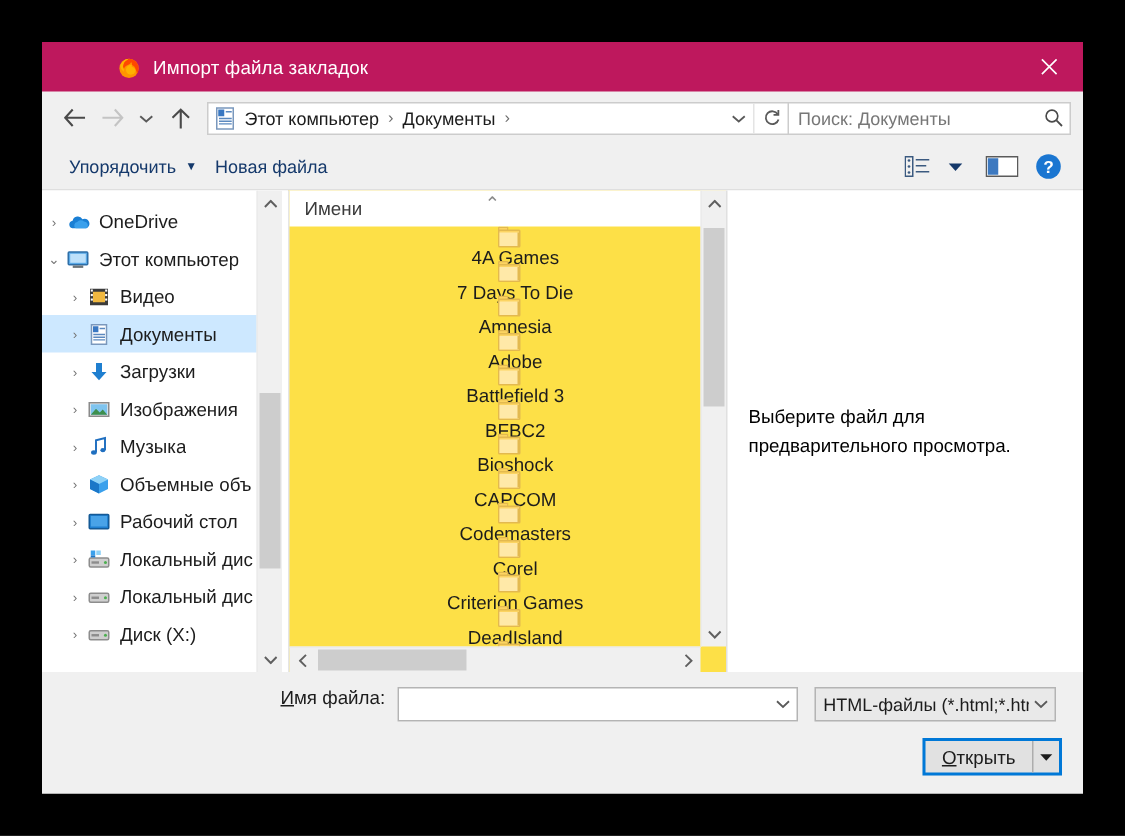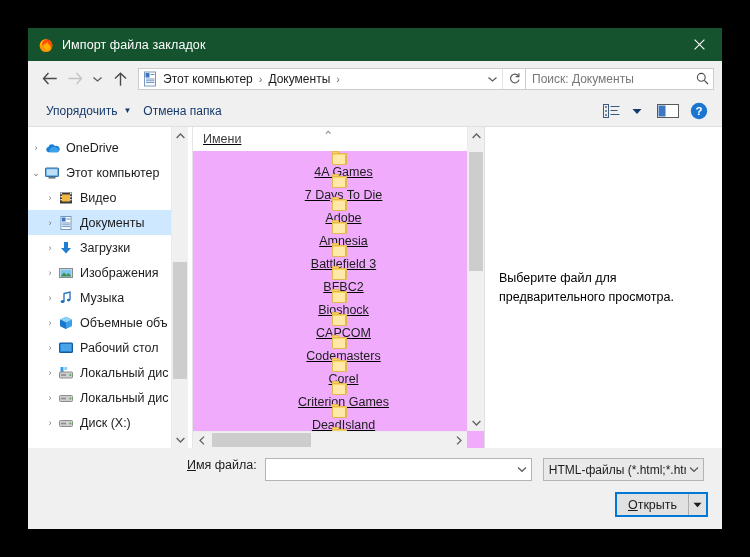--- a/index.html
+++ b/index.html
@@ -27,25 +27,26 @@
     height: 501px;
     background: #f0f0f0;
     box-sizing: border-box;
     display: flex;
     flex-direction: column;
   }
 
   
   .titlebar {
     height: 33px;
-    background: #14532d;
+    background: #be185d;
     display: flex;
     align-items: center;
     flex: none;
     position: relative;
+    padding-left: 40px;
   }
   .title-icon {
     width: 16px; height: 16px;
     margin-left: 10px;
     position: relative;
     flex: none;
   }
   .title-text {
     color: #ffffff;
     font-size: 12.5px;
@@ -254,27 +255,26 @@
     left: 1px; right: 1px;
     background: #cdcdcd;
   }
 
   
   .splitter { width: 4px; background: #ffffff; flex: none; }
 
   
   .filelist {
     flex: 1 1 auto;
-    background: #f0abfc;
+    background: #fde047;
     position: relative;
     display: flex;
     flex-direction: column;
     min-width: 0;
     border-left: 1px solid #e5e5e5;
-    text-decoration: underline;
   }
   .col-header {
     height: 24px;
     flex: none;
     display: flex;
     align-items: center;
     font-size: 12.5px;
     color: #3b3b3b;
     padding-left: 10px;
     position: relative;
@@ -588,21 +588,21 @@
       </span>
     </div>
   </div>
 
   <div class="toolbar">
     <div class="tb-item">
       <span>Упорядочить</span>
       <span class="tb-caret">▼</span>
     </div>
     <div class="tb-item">
-      <span>Отмена папка</span>
+      <span>Новая файла</span>
     </div>
     <div class="tb-spacer"></div>
     <div class="tb-icon-btn">
       <svg width="17" height="14" viewBox="0 0 17 14">
         <rect x="0.5" y="0.5" width="5" height="13" fill="none" stroke="#3b5a80" stroke-width="1"></rect>
         <circle cx="3" cy="3" r="0.9" fill="#3b5a80"></circle>
         <circle cx="3" cy="7" r="0.9" fill="#3b5a80"></circle>
         <circle cx="3" cy="11" r="0.9" fill="#3b5a80"></circle>
         <path d="M7.5 2.5 H16.5 M7.5 6.5 H14.5 M7.5 10.5 H16.5" stroke="#3b5a80" stroke-width="1.1"></path>
       </svg>
@@ -822,29 +822,29 @@
               <i class="flap"></i>
             </span>
           <span>7 Days To Die</span>
         </div>
         <div class="file-row">
           <span class="folder-ico">
               <i class="tab"></i>
               <i class="body"></i>
               <i class="flap"></i>
             </span>
+          <span>Amnesia</span>
+        </div>
+        <div class="file-row">
+          <span class="folder-ico">
+              <i class="tab"></i>
+              <i class="body"></i>
+              <i class="flap"></i>
+            </span>
           <span>Adobe</span>
-        </div>
-        <div class="file-row">
-          <span class="folder-ico">
-              <i class="tab"></i>
-              <i class="body"></i>
-              <i class="flap"></i>
-            </span>
-          <span>Amnesia</span>
         </div>
         <div class="file-row">
           <span class="folder-ico">
               <i class="tab"></i>
               <i class="body"></i>
               <i class="flap"></i>
             </span>
           <span>Battlefield 3</span>
         </div>
         <div class="file-row">

